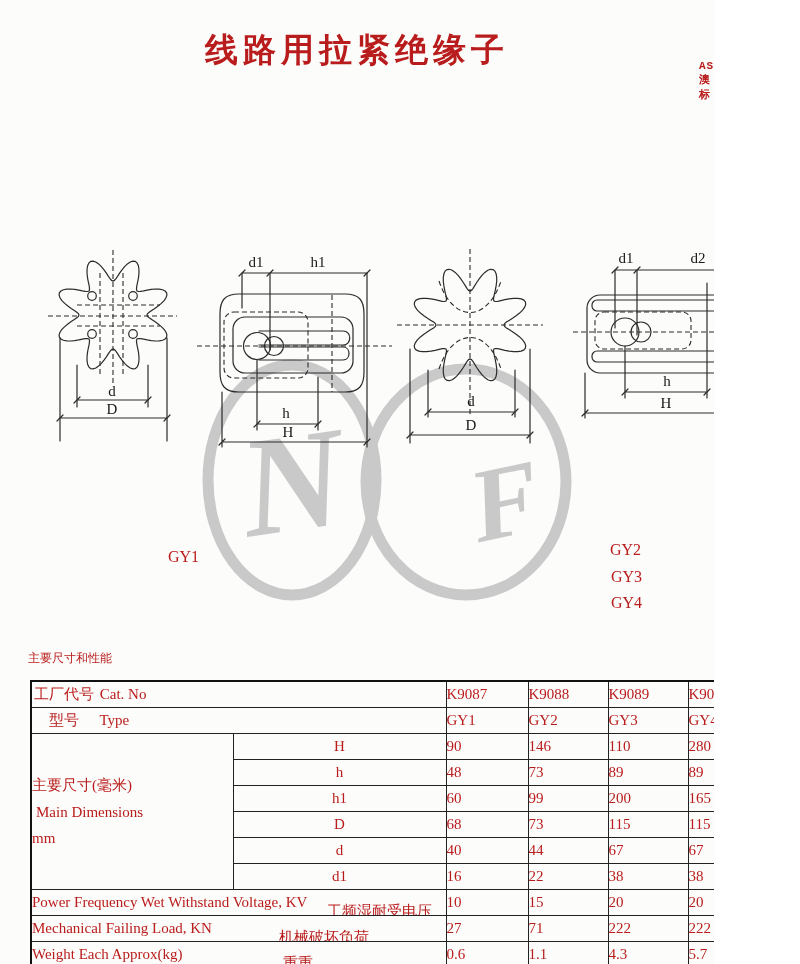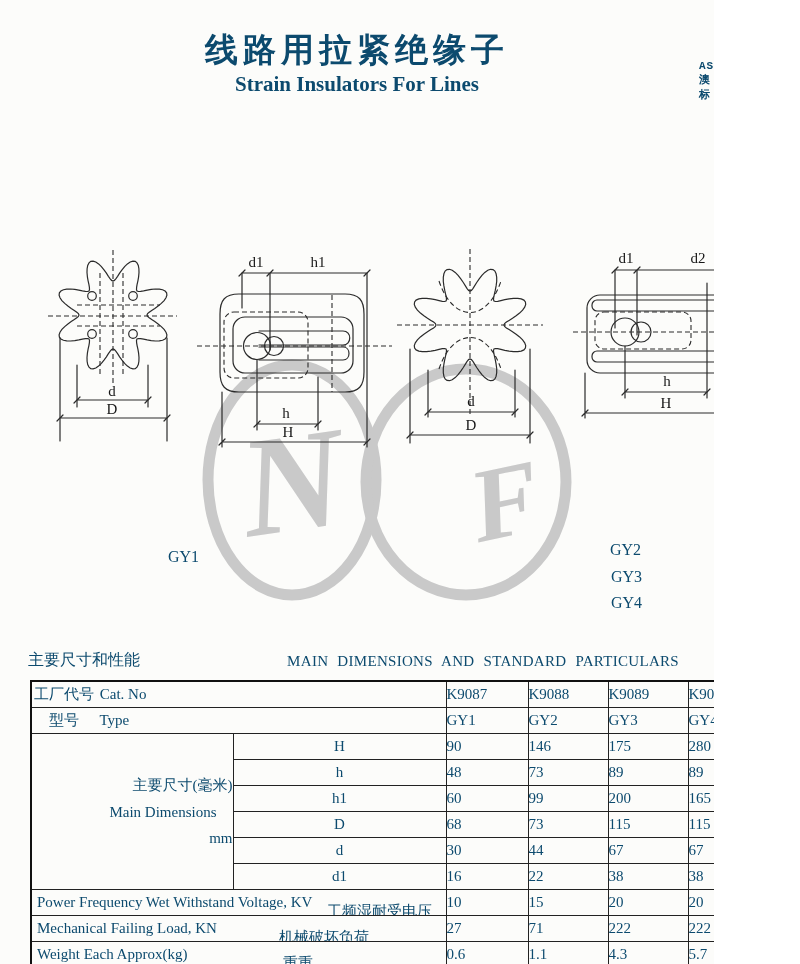--- a/index.html
+++ b/index.html
@@ -1,61 +1,60 @@
 <!DOCTYPE html>
 <html><head>
 <meta charset="utf-8">
 <style>
   html,body{margin:0;padding:0;}
   .page{
     position:relative; width:714px; height:964px; overflow:hidden;
-    background:#fcfcfa; color:#0c4a6e;
+    background:#fcfcfa; color:#b91c1c;
     font-family:"Liberation Serif","DejaVu Serif",serif;
   }
   .title-cn{position:absolute;top:28px;left:0;width:100%;text-align:center;
     font-size:33px;font-weight:bold;letter-spacing:5px;}
   .title-en{position:absolute;top:72px;left:0;width:100%;text-align:center;
     font-size:21px;font-weight:bold;}
   .standard{position:absolute;left:699px;top:60px;font-size:11px;font-weight:bold;letter-spacing:1px;font-family:Liberation Mono, monospace;}
 
   .fig{position:absolute;z-index:1;}
   .wm{position:absolute;left:180px;top:350px;z-index:0;}
   .sld{stroke:#2b2b2b;fill:none;stroke-width:1.2;stroke-linecap:round;}
   .dsh{stroke:#2b2b2b;fill:none;stroke-width:1.1;stroke-dasharray:5 3;stroke-linecap:butt;}
   .dimtxt{font:15px "Liberation Serif","DejaVu Serif",serif;fill:#161616;}
   .gy{position:absolute;font-size:16px;z-index:1;}
   #gy1{left:168px;top:548px;} #gy2{left:610px;top:541px;}
   #gy3{left:611px;top:568px;} #gy4{left:611px;top:594px;}
 
-  .caption-cn{position:absolute;left:28px;top:650px;font-size:16px;}
+  .caption-cn{position:absolute;left:28px;top:650px;font-size:12px;}
   .caption-en{position:absolute;right:35px;top:653px;font-size:15px;letter-spacing:.3px;word-spacing:5px;}
 
   .spec-table{position:absolute;left:30px;top:680px;z-index:1;
     border-collapse:collapse;table-layout:fixed;width:735px;
     font-size:15px;background:transparent;}
   .spec-table{border:2px solid #111;}
   .spec-table td{border:1px solid #222;height:25px;padding:0;overflow:hidden;}
   .val{margin-left:7px;}
   .param{text-align:center;}
   .lbl{padding-left:6px;}
   .cn-label{display:inline-block;min-width:64px;text-align:center;}
-  .group{text-align:right;vertical-align:middle;}
-  .group .g2{margin:9px 16px;}
+  .group{text-align:left;vertical-align:middle;}
+  .group .g2{margin:9px 4px;}
   td.rel{position:relative;}
-  .spec-en{padding-left:5px;}
+  .spec-en{}
   .spec-cn{position:absolute;top:12px;}
   .cn-a{left:295px;} .cn-b{left:247px;} .cn-c{left:251px;}
 </style>
 </head>
 <body>
 
 <div class="page">
 
   <div class="title-cn">线路用拉紧绝缘子</div>
-  <div class="title-en">Strain Insulators For Lines</div>
   <div class="standard">AS澳标</div>
 
   <svg class="wm" width="400" height="265" viewBox="0 0 400 265">
     <ellipse cx="112" cy="130" rx="84" ry="115" fill="none" stroke="#c9c9c9" stroke-width="11"></ellipse>
     <ellipse cx="286" cy="132" rx="100" ry="113" fill="none" stroke="#c9c9c9" stroke-width="11"></ellipse>
     <text x="112" y="180" text-anchor="middle" font-family="Liberation Serif, DejaVu Serif, serif" font-size="142" font-style="italic" font-weight="bold" fill="#c9c9c9" transform="rotate(-8 112 130)">N</text>
     <text x="325" y="186" text-anchor="middle" font-family="Liberation Serif, DejaVu Serif, serif" font-size="104" font-style="italic" font-weight="bold" fill="#c9c9c9" transform="rotate(-12 325 150)">F</text>
   </svg>
 
   <svg class="fig" style="left:30px;top:245px" width="170" height="212" viewBox="0 0 170 212">
@@ -123,21 +122,20 @@
     <path class="sld" d="M15,163 H185 M12,166 L18,160 M182,166 L188,160 M15,123 V168"></path>
     <text class="dimtxt" x="96" y="158" text-anchor="middle">H</text>
   </svg>
 
   <div class="gy" id="gy1">GY1</div>
   <div class="gy" id="gy2">GY2</div>
   <div class="gy" id="gy3">GY3</div>
   <div class="gy" id="gy4">GY4</div>
 
   <div class="caption-cn">主要尺寸和性能</div>
-  <div class="caption-en">MAIN DIMENSIONS AND STANDARD PARTICULARS</div>
 
   <table class="spec-table">
     <colgroup>
       <col style="width:202px">
         <col style="width:213px">
       <col style="width:82px">
         <col style="width:80px">
         <col style="width:80px">
         <col style="width:78px">
     </colgroup>
@@ -164,21 +162,21 @@
       </tr>
       <tr>
         <td rowspan="6" class="group">
           <div>主要尺寸(毫米)</div>
           <div class="g2">Main Dimensions</div>
           <div>mm</div>
         </td>
         <td class="param">H</td>
         <td class="val">90</td>
         <td class="val">146</td>
-        <td class="val">175</td>
+        <td class="val">110</td>
         <td class="val">280</td>
       </tr>
       <tr>
         <td class="param">h</td>
         <td class="val">48</td>
         <td class="val">73</td>
         <td class="val">89</td>
         <td class="val">89</td>
       </tr>
       <tr>
@@ -190,21 +188,21 @@
       </tr>
       <tr>
         <td class="param">D</td>
         <td class="val">68</td>
         <td class="val">73</td>
         <td class="val">115</td>
         <td class="val">115</td>
       </tr>
       <tr>
         <td class="param">d</td>
-        <td class="val">30</td>
+        <td class="val">40</td>
         <td class="val">44</td>
         <td class="val">67</td>
         <td class="val">67</td>
       </tr>
       <tr>
         <td class="param">d1</td>
         <td class="val">16</td>
         <td class="val">22</td>
         <td class="val">38</td>
         <td class="val">38</td>

